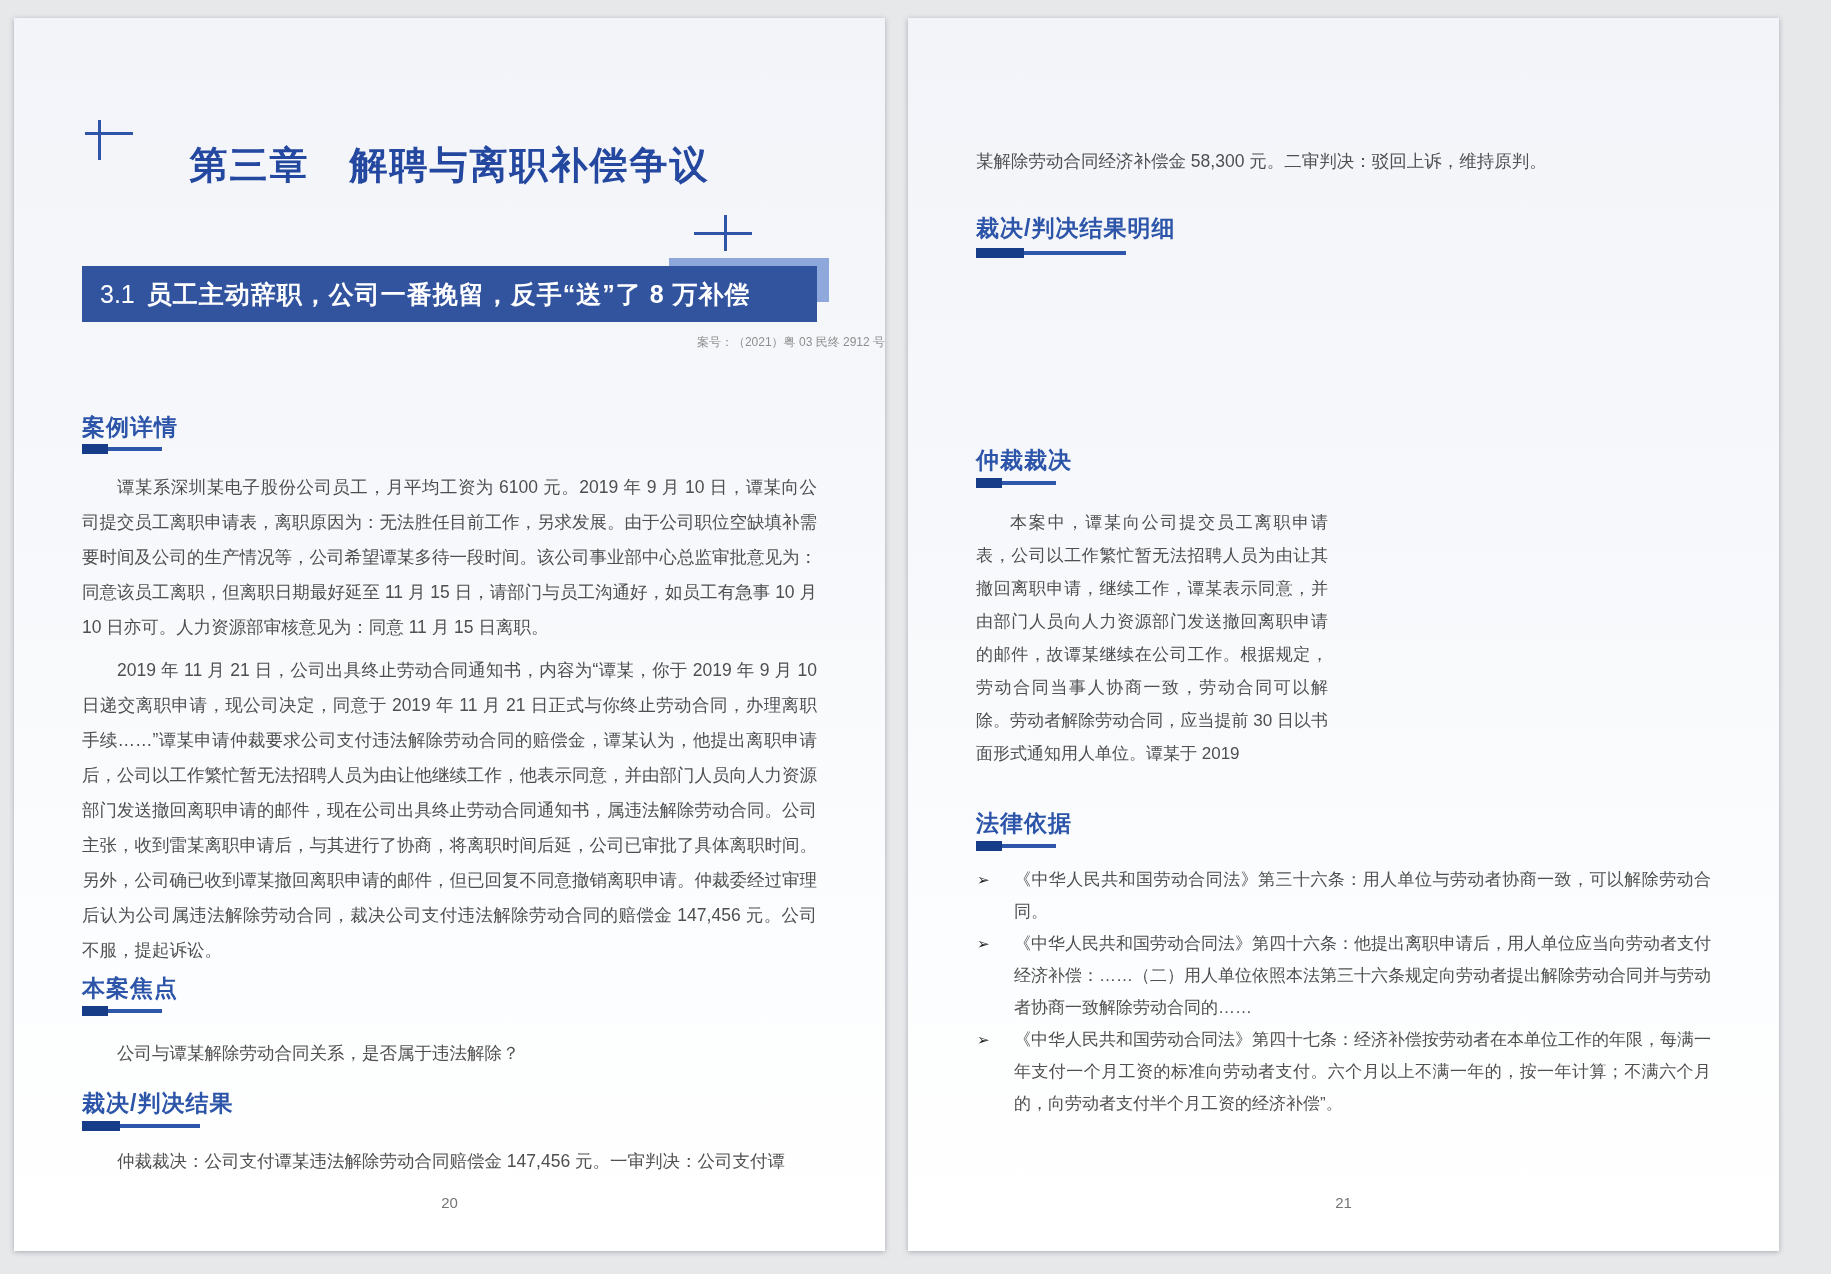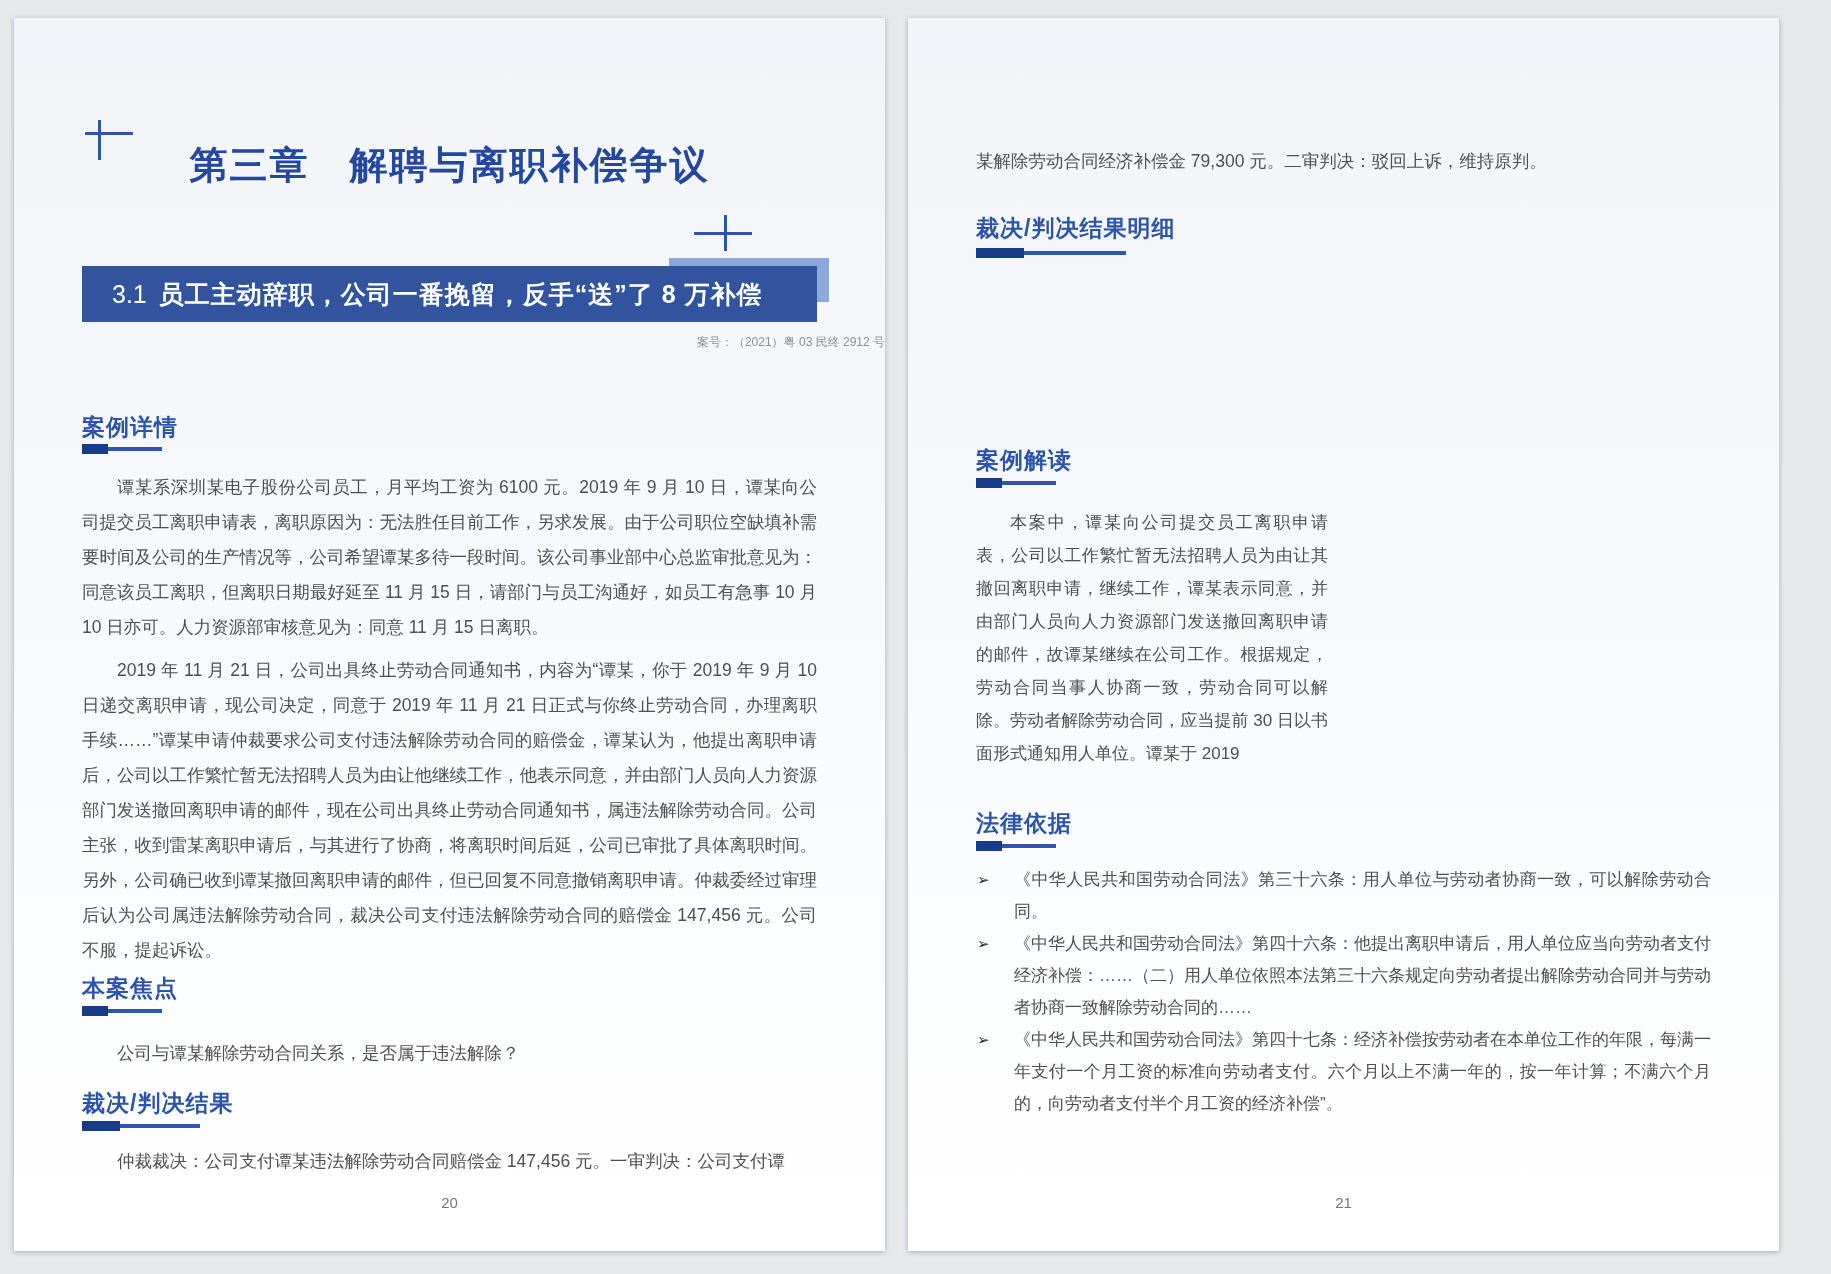--- a/index.html
+++ b/index.html
@@ -24,21 +24,21 @@
   .chapter-title{
     left:0;top:122px;width:100%;text-align:center;
     font-size:38px;font-weight:bold;color:#24479f;letter-spacing:2px;
   }
 
   .banner{left:68px;top:248px;width:735px;height:56px}
   .banner .deco{position:absolute;right:-12px;top:-8px;width:160px;height:44px;background:#8ea8dc}
   .banner .bar{position:absolute;left:0;top:0;right:0;bottom:0;background:#32549f}
   .banner .txt{
     position:absolute;left:0;top:0;right:0;bottom:0;display:flex;align-items:center;
-    padding-left:30px;color:#ffffff;font-size:25px;white-space:nowrap;
+    padding-left:18px;color:#ffffff;font-size:25px;white-space:nowrap;
   }
   .banner .num{font-weight:400;margin-right:12px}
   .banner .ttl{font-weight:bold;letter-spacing:1px}
 
   .case-number{left:0;top:316px;width:100%;text-align:right;font-size:12px;color:#8e8e8e}
 
   .h2{left:68px;font-size:23px;font-weight:bold;color:#2c54a8;letter-spacing:1px}
   .h-underline{left:68px;height:10px}
   .h-underline .thin{position:absolute;left:0;top:3px;height:4px;width:100%;background:#2e56aa}
   .h-underline .thick{position:absolute;left:0;top:0;height:10px;width:32%;background:#173c88}
@@ -111,30 +111,30 @@
       <div class="thick"></div>
   </div>
 
   <div class="abs body-text indent" style="top:1126px">仲裁裁决：公司支付谭某违法解除劳动合同赔偿金 147,456 元。一审判决：公司支付谭</div>
 
   <div class="abs page-number">20</div>
 </div>
 
 <div class="page" id="page-right">
 
-  <div class="abs body-text" style="top:126px">某解除劳动合同经济补偿金 79,300 元。二审判决：驳回上诉，维持原判。</div>
+  <div class="abs body-text" style="top:126px">某解除劳动合同经济补偿金 58,300 元。二审判决：驳回上诉，维持原判。</div>
 
   <div class="abs h2" style="top:195px">裁决/判决结果明细</div>
   <div class="abs h-underline" style="top:230px;width:150px">
     <div class="thin"></div>
       <div class="thick"></div>
   </div>
 
 
-  <div class="abs h2" style="top:427px">案例解读</div>
+  <div class="abs h2" style="top:427px">仲裁裁决</div>
   <div class="abs h-underline" style="top:460px;width:80px">
     <div class="thin"></div>
       <div class="thick"></div>
   </div>
 
   <div class="abs cols" style="top:488px">
     <div class="col col1 indent">本案中，谭某向公司提交员工离职申请表，公司以工作繁忙暂无法招聘人员为由让其撤回离职申请，继续工作，谭某表示同意，并由部门人员向人力资源部门发送撤回离职申请的邮件，故谭某继续在公司工作。根据规定，劳动合同当事人协商一致，劳动合同可以解除。劳动者解除劳动合同，应当提前 30 日以书面形式通知用人单位。谭某于 2019</div>
   </div>
 
   <div class="abs h2" style="top:790px">法律依据</div>

